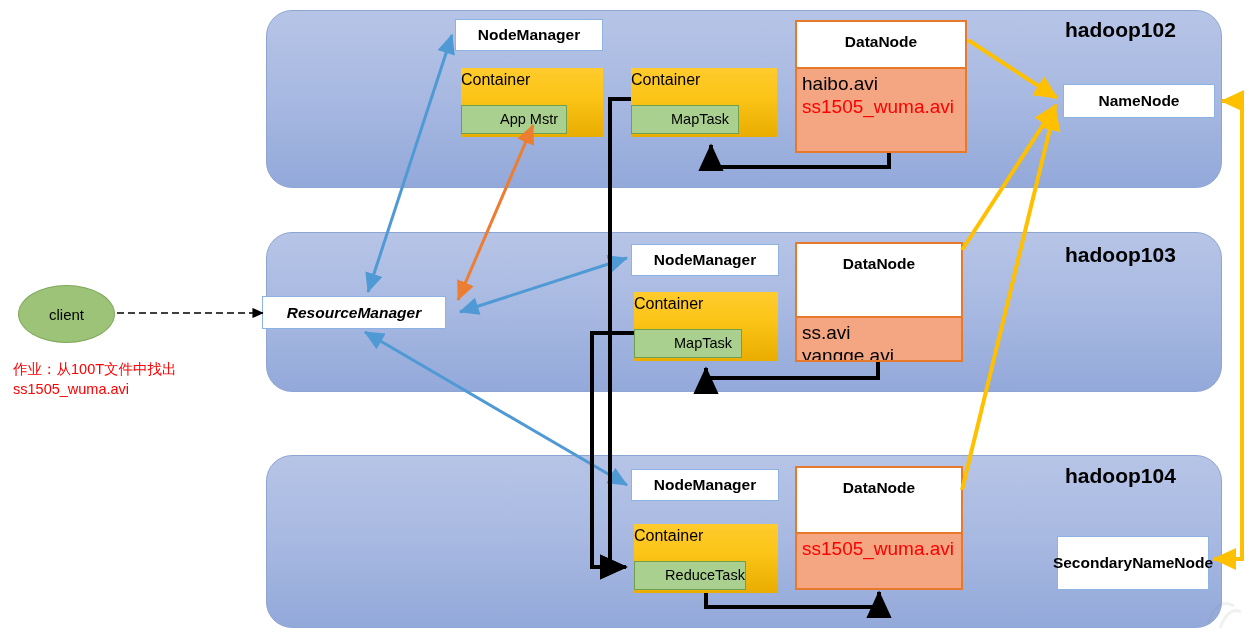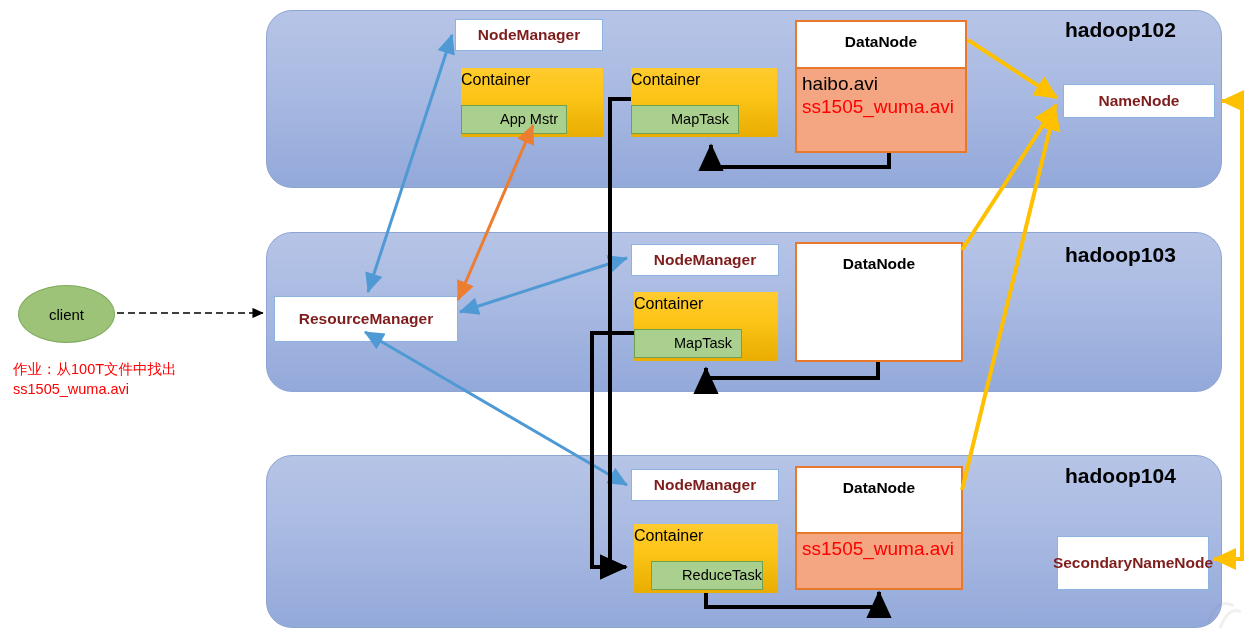--- a/index.html
+++ b/index.html
@@ -38,21 +38,21 @@
   .wbox {
     background: #ffffff;
     border: 1.5px solid #8db3e2;
     box-sizing: border-box;
     display: flex;
     align-items: center;
     justify-content: center;
     text-align: center;
     font-weight: bold;
     font-size: 15.5px;
-    color: #7f1d1d;
+    color: #000000;
     line-height: 1.15;
   }
 
   
   .container-box {
     background: linear-gradient(180deg, #ffcb2e 0%, #fcc518 40%, #e8ad00 100%);
     box-sizing: border-box;
     display: flex;
     flex-direction: column;
     align-items: flex-start;
@@ -172,42 +172,46 @@
       <div class="red">ss1505_wuma.avi</div>
     </div>
   </div>
 
   <div class="abs wbox" style="left:1063px; top:84px; width:152px; height:34px;">NameNode</div>
 
   <div class="abs host-panel" style="left:266px; top:232px; width:956px; height:160px;"></div>
 
   <div class="abs host-label" style="left:1065px; top:243px; width:180px;">hadoop103</div>
 
-  <div class="abs wbox" style="left:274px; top:296px; width:184px; height:46px;">ResourceManager</div>
+  <div class="abs wbox" style="left:262px; top:296px; width:184px; height:33px;font-style:italic;">ResourceManager</div>
 
   <div class="abs wbox" style="left:631px; top:244px; width:148px; height:32px;">NodeManager</div>
 
   <div class="abs container-box" style="left:634px; top:292px; width:144px; height:69px;">
     <div class="container-title">Container</div>
     <div class="task-box" style="width:108px; height:29px; margin-top:4px;">MapTask</div>
   </div>
 
   <div class="abs datanode" style="left:795px; top:242px; width:168px; height:120px;">
     <div class="dn-head" style="height:72px;">DataNode</div>
+    <div class="dn-body">
+      <div>ss.avi</div>
+      <div>yangge.avi</div>
+    </div>
   </div>
 
   <div class="abs host-panel" style="left:266px; top:455px; width:956px; height:173px;"></div>
 
   <div class="abs host-label" style="left:1065px; top:464px; width:180px;">hadoop104</div>
 
   <div class="abs wbox" style="left:631px; top:469px; width:148px; height:32px;">NodeManager</div>
 
   <div class="abs container-box" style="left:634px; top:524px; width:144px; height:69px;">
     <div class="container-title">Container</div>
-    <div class="task-box" style="width:112px; height:29px; margin-top:4px;margin-left:17px;">ReduceTask</div>
+    <div class="task-box" style="width:112px; height:29px; margin-top:4px;">ReduceTask</div>
   </div>
 
   <div class="abs datanode" style="left:795px; top:466px; width:168px; height:124px;">
     <div class="dn-head" style="height:64px;">DataNode</div>
     <div class="dn-body">
       <div class="red">ss1505_wuma.avi</div>
     </div>
   </div>
 
   <div class="abs wbox" style="left:1057px; top:536px; width:152px; height:54px; padding:0 6px;">SecondaryNameNode</div>

